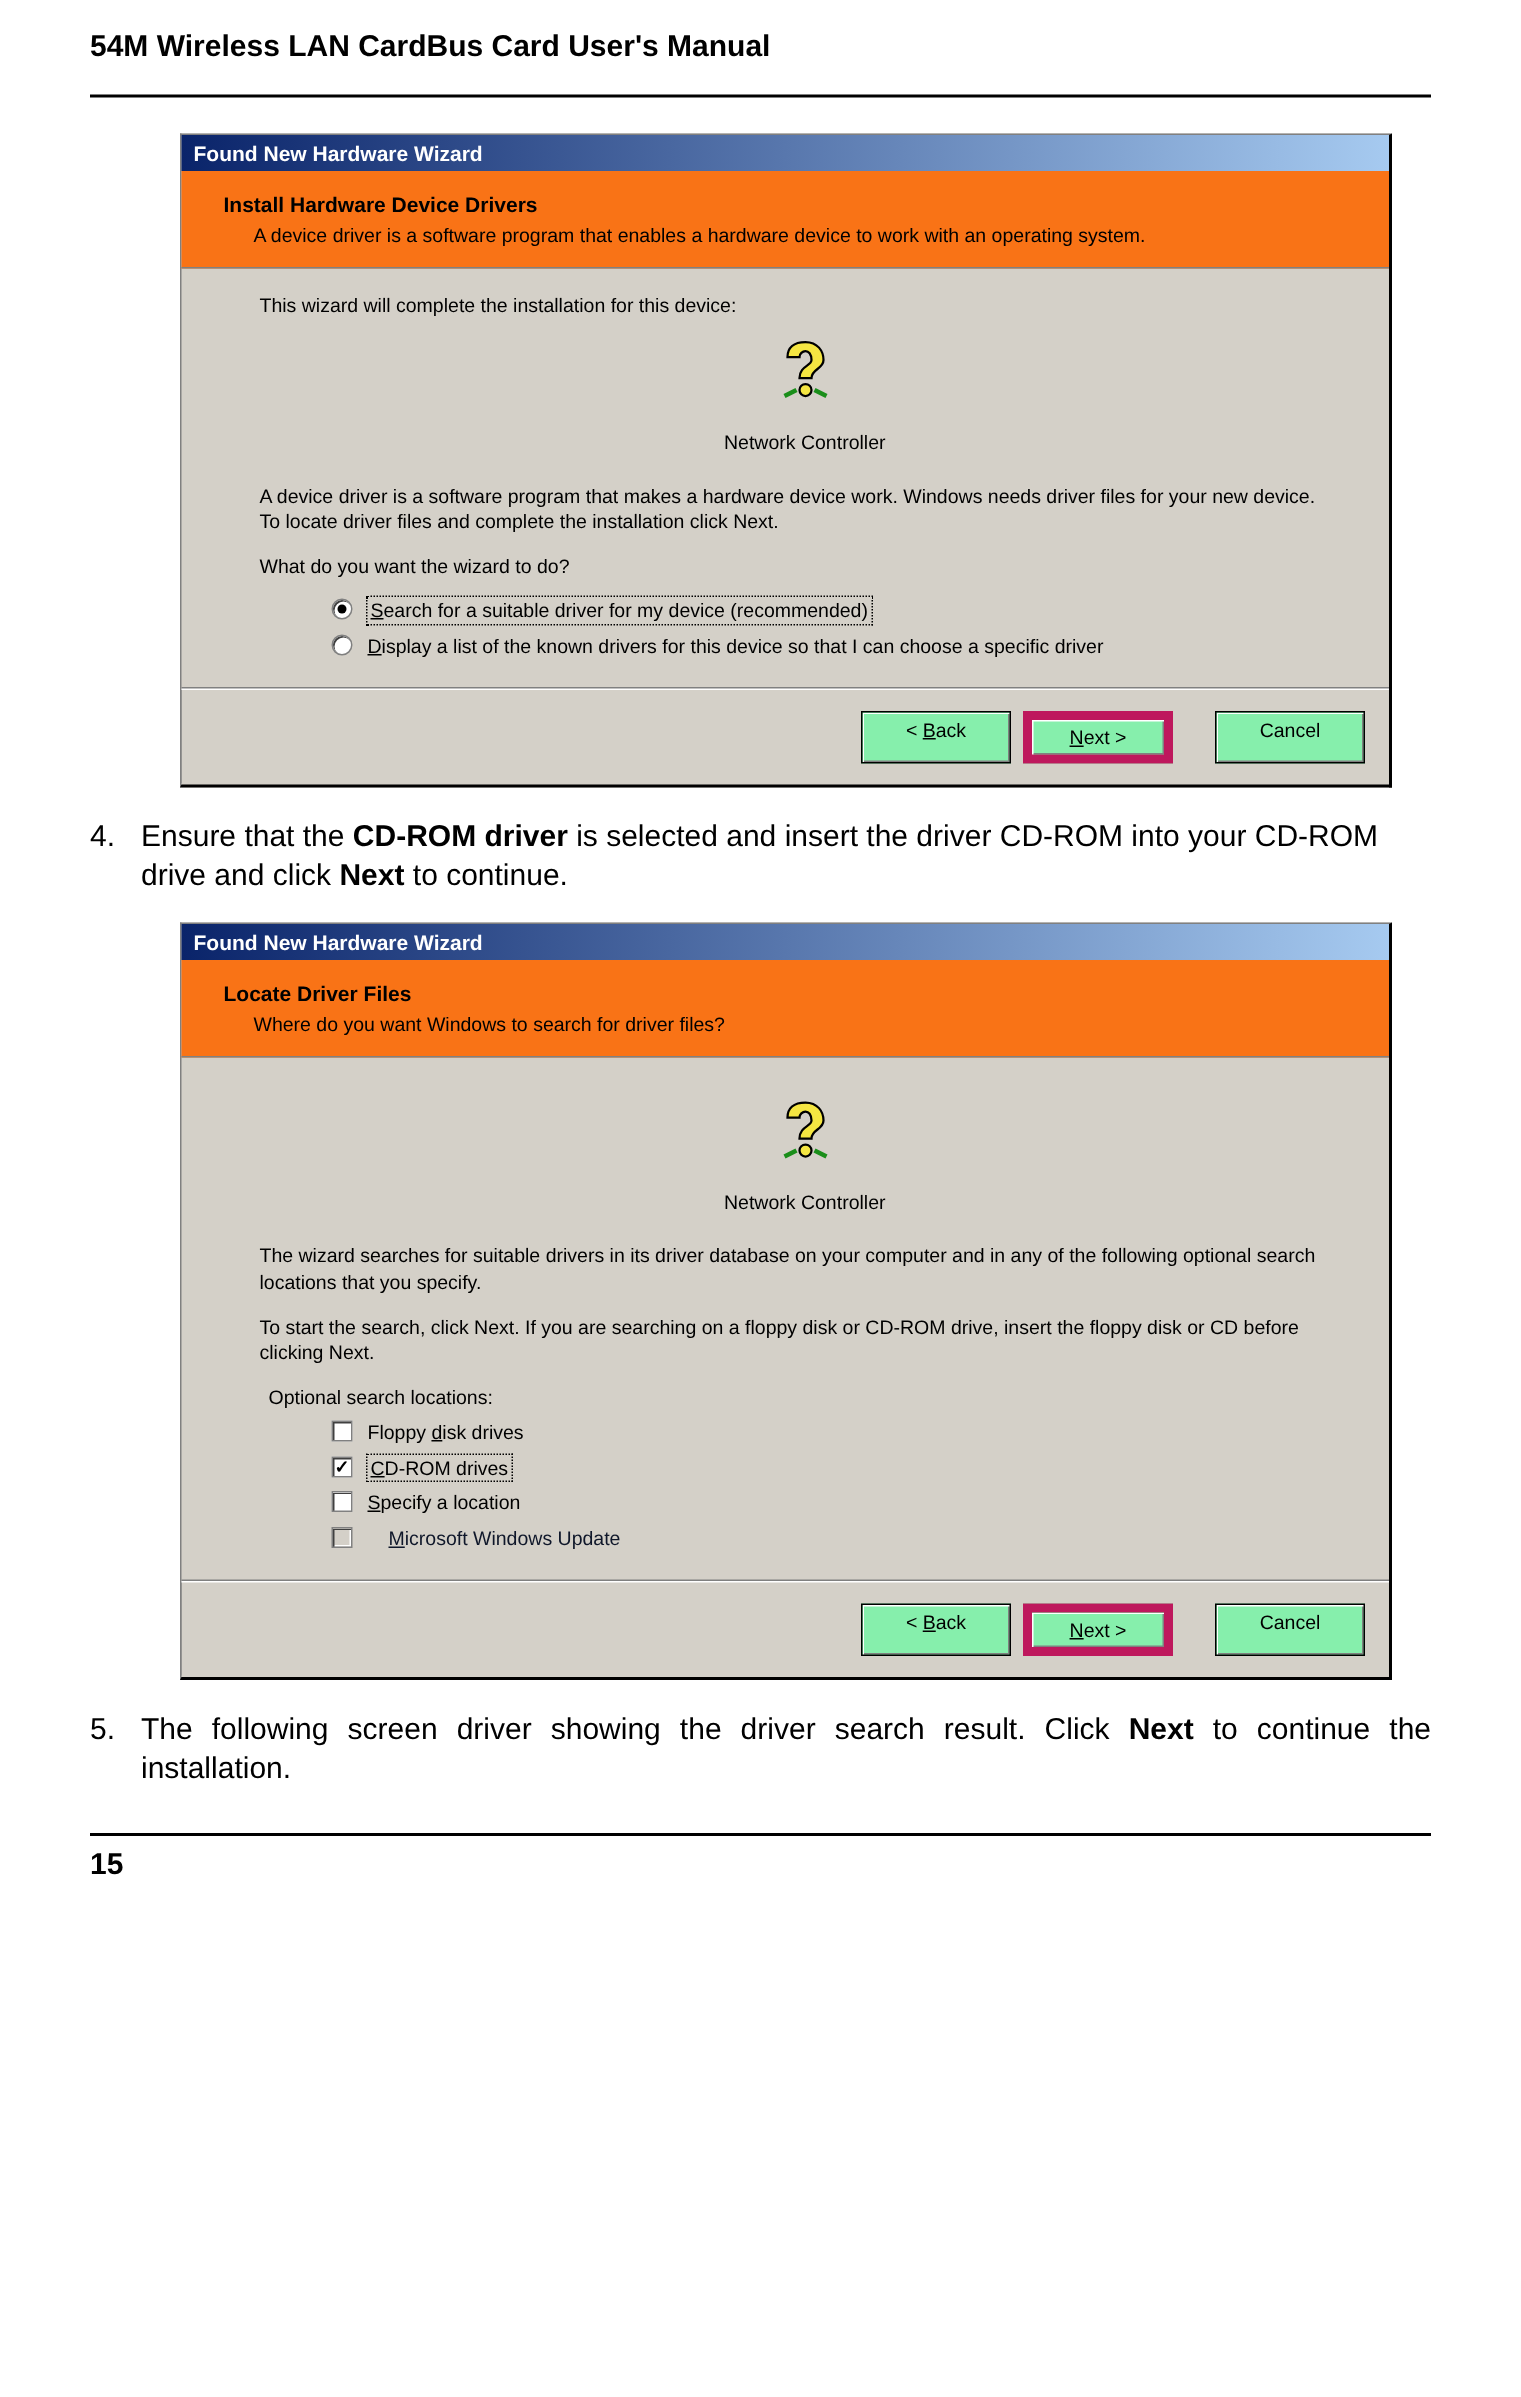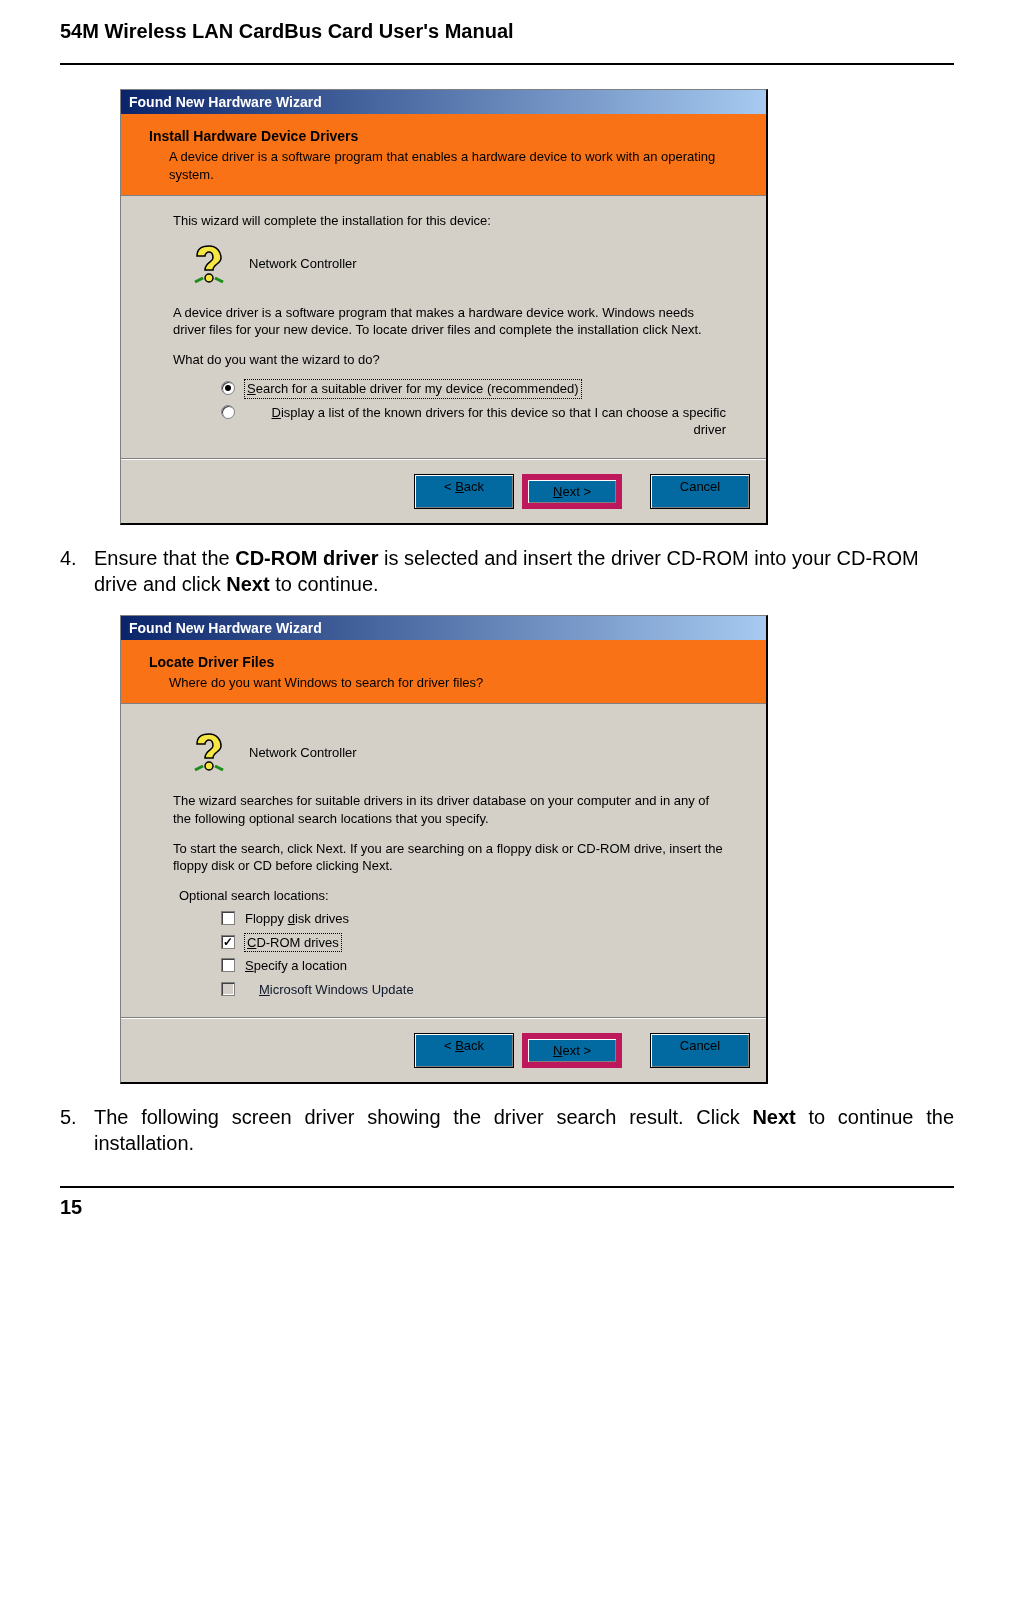--- a/index.html
+++ b/index.html
@@ -30,21 +30,21 @@
     margin: 20px 0 18px 0;
     font-size: 20px;
     line-height: 1.3;
   }
   .step-num { width: 34px; flex-shrink: 0; }
   .step-body { flex: 1; }
   .step-body .bold { font-weight: bold; }
   .justify { text-align: justify; }
   .dialog-wrap { margin-left: 60px; }
   .dialog {
-    width: 648px;
+    width: 808px;
     background: #d4d0c8;
     border: 1px solid #808080;
     border-right: 2px solid #000;
     border-bottom: 2px solid #000;
     font-family: Tahoma, sans-serif;
     font-size: 13px;
     color: #000;
   }
   .titlebar {
     background: linear-gradient(to right, #0a246a, #a6caf0);
@@ -72,20 +72,21 @@
   .gray-body {
     padding: 16px 40px 14px 52px;
     font-size: 13px;
     line-height: 1.35;
   }
   .device-row {
     display: flex;
     align-items: center;
     gap: 18px;
     margin: 10px 0 18px 14px;
+    flex-direction: column;
   }
   .question-icon {
     width: 44px; height: 44px;
     position: relative;
     flex-shrink: 0;
   }
   .question-icon svg { width: 44px; height: 44px; }
   .para { margin-bottom: 12px; }
   .options { margin: 6px 0 6px 48px; text-align: right; }
   .opt-row { display: flex; align-items: flex-start; gap: 10px; margin: 6px 0; }
@@ -122,21 +123,21 @@
     border-top: 1px solid #fff;
     box-shadow: 0 -1px 0 #808080;
     padding: 14px 16px;
     display: flex;
     justify-content: flex-end;
     gap: 8px;
   }
   .win-btn {
     min-width: 100px;
     padding: 4px 10px;
-    background: #0369a1;
+    background: #86efac;
     border: 1px solid #000;
     box-shadow: inset 1px 1px 0 #fff, inset -1px -1px 0 #808080;
     font-family: Tahoma, sans-serif;
     font-size: 13px;
     text-align: center;
   }
   .win-btn.default {
     border: 6px solid #be185d;
   }
   .gap-after { margin-right: 20px; }

